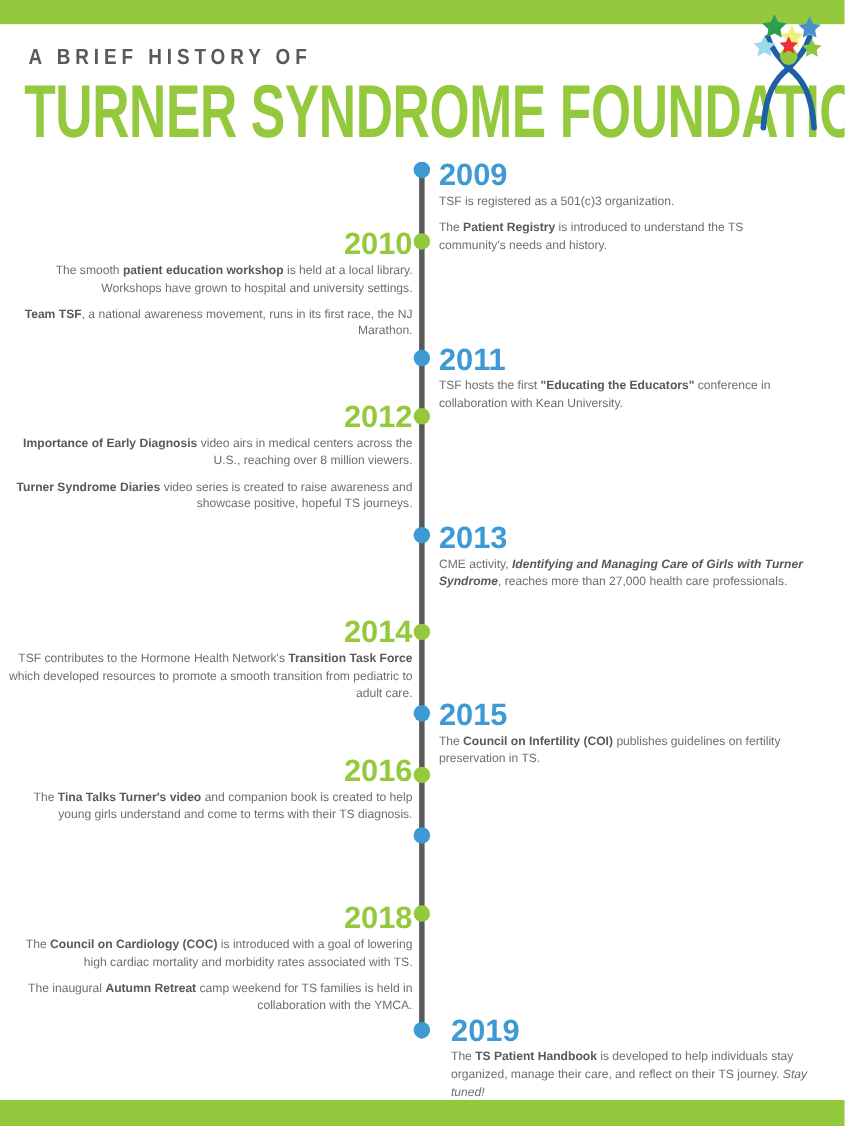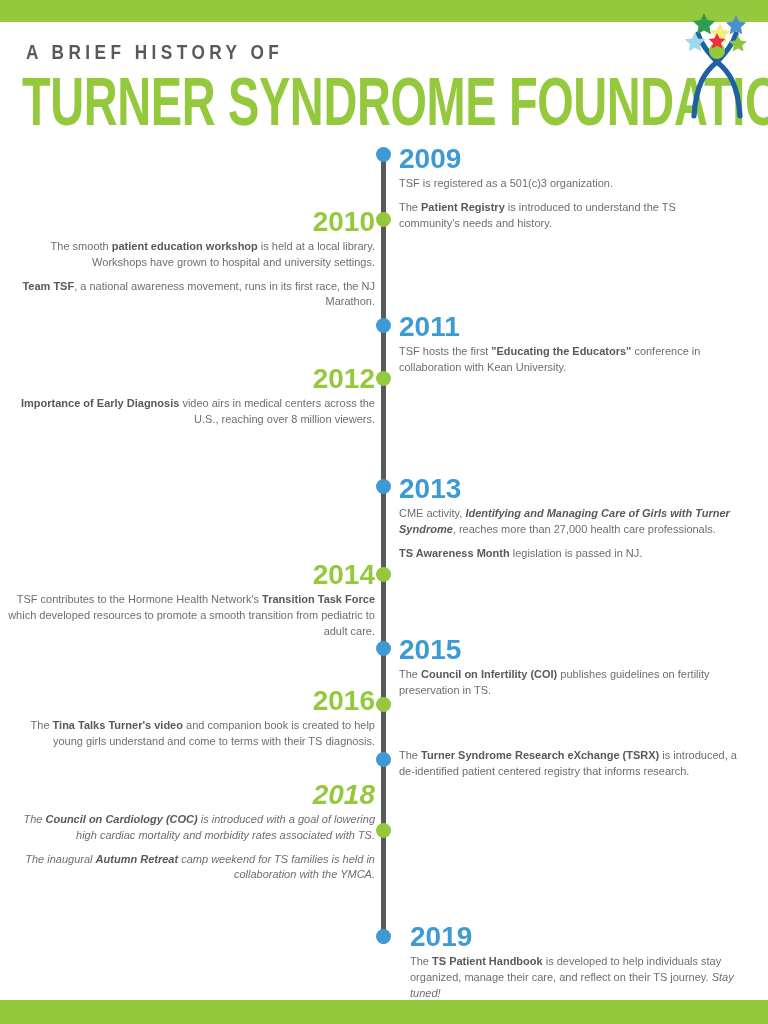--- a/index.html
+++ b/index.html
@@ -182,48 +182,47 @@
       </div>
       <div class="dot blue" style="top: 318px;"></div>
       <div class="entry right" style="top: 312px;">
         <div class="year">2011</div>
         <p class="para"><span>TSF hosts the first </span><b>"Educating the Educators"</b><span> conference in collaboration with Kean University.</span></p>
       </div>
       <div class="dot green" style="top: 371px;"></div>
       <div class="entry left" style="top: 364px; padding-left: 12px;">
         <div class="year">2012</div>
         <p class="para"><b>Importance of Early Diagnosis</b><span> video airs in medical centers across the U.S., reaching over 8 million viewers.</span></p>
+        <p class="para"><b>Turner Syndrome Diaries</b><span> video series is created to raise awareness and showcase positive, hopeful TS journeys.</span></p>
       </div>
       <div class="dot blue" style="top: 479px;"></div>
       <div class="entry right" style="top: 474px;">
         <div class="year">2013</div>
         <p class="para"><span>CME activity, </span><span class="bi">Identifying and Managing Care of Girls with Turner Syndrome</span><span>, reaches more than 27,000 health care professionals.</span></p>
-        <p class="para"><b>TS Awareness Month</b><span> legislation is passed in NJ.</span></p>
       </div>
       <div class="dot green" style="top: 567px;"></div>
       <div class="entry left" style="top: 560px;">
         <div class="year">2014</div>
         <p class="para"><span>TSF contributes to the Hormone Health Network's </span><b>Transition Task Force</b><span> which developed resources to promote a smooth transition from pediatric to adult care.</span></p>
       </div>
       <div class="dot blue" style="top: 641px;"></div>
       <div class="entry right" style="top: 635px;">
         <div class="year">2015</div>
         <p class="para"><span>The </span><b>Council on Infertility (COI)</b><span> publishes guidelines on fertility preservation in TS.</span></p>
       </div>
       <div class="dot green" style="top: 697px;"></div>
       <div class="entry left" style="top: 686px;">
         <div class="year">2016</div>
         <p class="para"><span>The </span><b>Tina Talks Turner's video</b><span> and companion book is created to help young girls understand and come to terms with their TS diagnosis.</span></p>
       </div>
       <div class="dot blue" style="top: 752px;"></div>
       <div class="entry right" style="top: 745px;">
-        <p class="para"><span>The </span><b>Turner Syndrome Research eXchange (TSRX)</b><span> is introduced, a de-identified patient centered registry that informs research.</span></p>
       </div>
       <div class="dot green" style="top: 823px;"></div>
-      <div class="entry left" style="top: 780px; font-style: italic;">
+      <div class="entry left" style="top: 820px;">
         <div class="year">2018</div>
         <p class="para"><span>The </span><b>Council on Cardiology (COC)</b><span> is introduced with a goal of lowering high cardiac mortality and morbidity rates associated with TS.</span></p>
         <p class="para"><span>The inaugural </span><b>Autumn Retreat</b><span> camp weekend for TS families is held in collaboration with the YMCA.</span></p>
       </div>
       <div class="dot blue" style="top: 929px;"></div>
       <div class="entry right" style="top: 922px; margin-left: 11px;">
         <div class="year">2019</div>
         <p class="para"><span>The </span><b>TS Patient Handbook</b><span> is developed to help individuals stay organized, manage their care, and reflect on their TS journey. </span><i>Stay tuned!</i></p>
       </div>
     </div>

